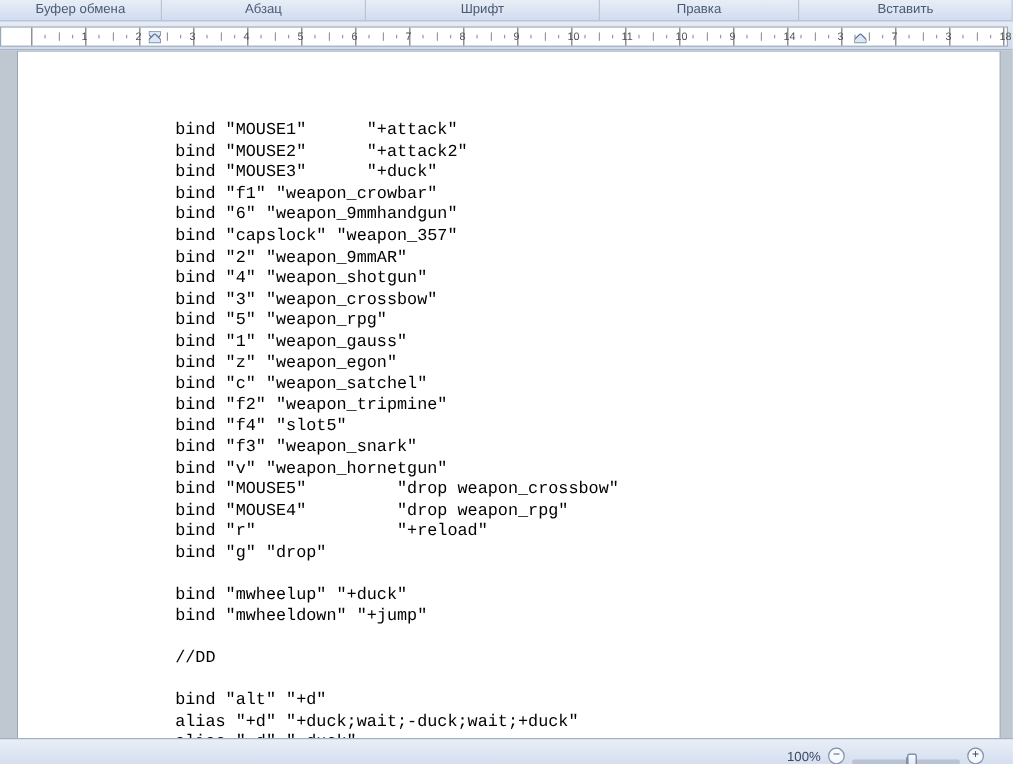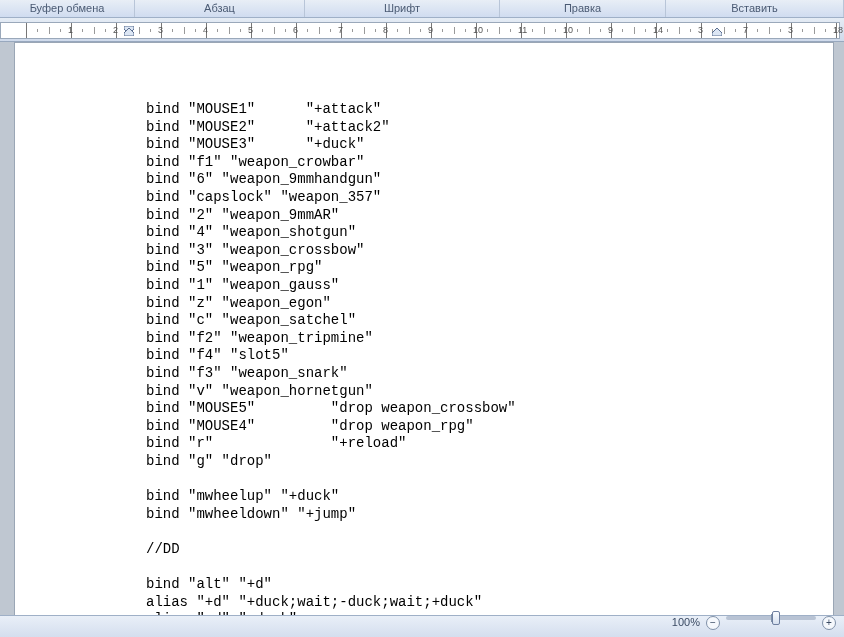--- a/index.html
+++ b/index.html
@@ -78,24 +78,24 @@
 
   
   .statusbar {
     position: absolute;
     left: 0; right: 0; bottom: 0;
     height: 22px;
     background: linear-gradient(to bottom, #e9eff8 0%, #d4deee 100%);
     border-top: 1px solid #9fb0c7;
     display: flex;
     justify-content: flex-end;
-    align-items: flex-start;
+    align-items: flex-end;
     font-size: 11px;
     color: #3a4a63;
-    padding-right: 8px;
+    padding-right: 24px;
     gap: 6px;
   }
   .zoom-btn {
     width: 14px; height: 14px;
     border: 1px solid #7f90a8;
     border-radius: 50%;
     display: flex; align-items: center; justify-content: center;
     background: #f5f8fc;
     font-size: 10px; line-height: 1;
     cursor: pointer;

